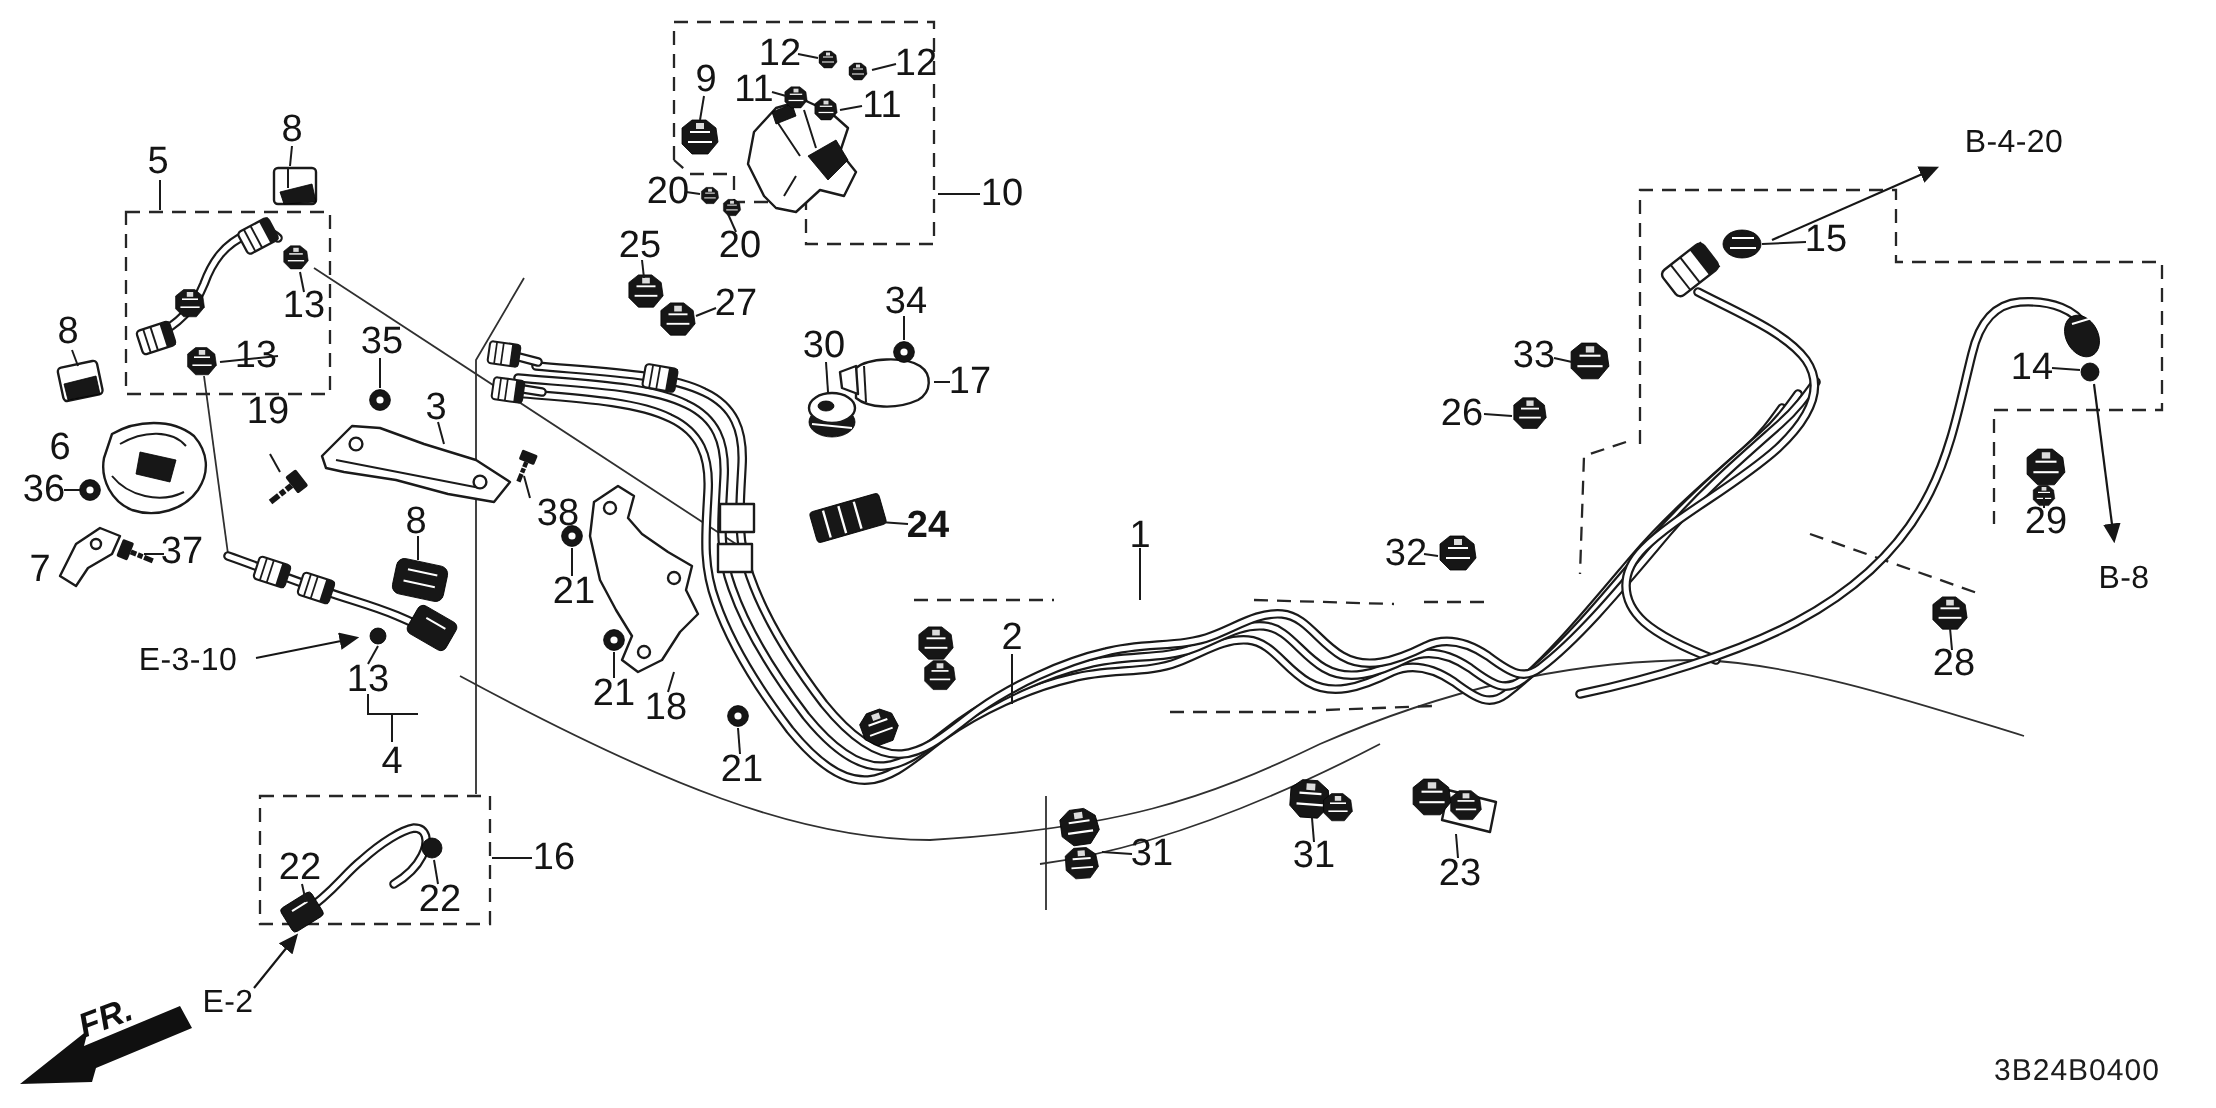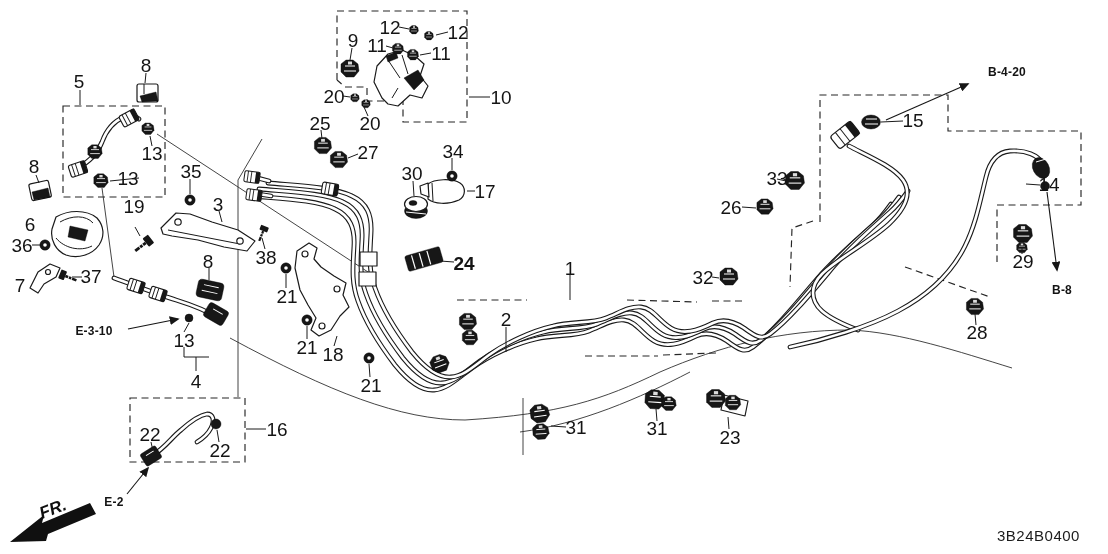--- a/index.html
+++ b/index.html
@@ -2,21 +2,21 @@
 <html><head>
 <meta charset="utf-8">
 <style>
   html,body{margin:0;padding:0;background:#fff;}
   .stage{position:relative;width:1108px;height:554px;background:#fff;overflow:hidden;
          font-family:"Liberation Sans",sans-serif;}
   .art{position:absolute;left:0;top:0;}
   .callout-layer{position:absolute;left:0;top:0;width:100%;height:100%;pointer-events:none;}
   .callout{position:absolute;transform:translate(-50%,-50%);font-size:19px;color:#141414;
            white-space:nowrap;line-height:1;}
-  .callout.ref{font-weight:700;font-size:12px;letter-spacing:.2px;}
+  .callout.ref{font-weight:400;font-size:16px;letter-spacing:.2px;}
   .code{position:absolute;font-size:15px;color:#1c1c1c;letter-spacing:.5px;}
   
   .ln{stroke:#1a1a1a;stroke-width:1;fill:none;}
   .thin{stroke:#303030;stroke-width:.9;fill:none;}
   .dash{stroke:#262626;stroke-width:1.15;fill:none;stroke-dasharray:7 4.5;}
   .to{stroke:#1a1a1a;stroke-width:4.8;fill:none;stroke-linecap:round;stroke-linejoin:round;}
   .ti{stroke:#ffffff;stroke-width:2.6;fill:none;stroke-linecap:round;stroke-linejoin:round;}
   .wh{fill:#fff;stroke:#1a1a1a;stroke-width:1.2;stroke-linejoin:round;}
   .dk{fill:#171717;stroke:#000;stroke-width:.4;}
 </style>
@@ -344,21 +344,21 @@
       <span class="callout" style="left: 208px; top: 261px;">8</span>
       <span class="callout" style="left: 353px; top: 40px;">9</span>
       <span class="callout" style="left: 501px; top: 97px;">10</span>
       <span class="callout" style="left: 377px; top: 45px;">11</span>
       <span class="callout" style="left: 441px; top: 53px;">11</span>
       <span class="callout" style="left: 390px; top: 27px;">12</span>
       <span class="callout" style="left: 458px; top: 32px;">12</span>
       <span class="callout" style="left: 152px; top: 153px;">13</span>
       <span class="callout" style="left: 128px; top: 178px;">13</span>
       <span class="callout" style="left: 184px; top: 340px;">13</span>
-      <span class="callout" style="left: 1016px; top: 184px; margin-left: 33px;">14</span>
+      <span class="callout" style="left: 1016px; top: 184px;">14</span>
       <span class="callout" style="left: 913px; top: 120px;">15</span>
       <span class="callout" style="left: 277px; top: 429px;">16</span>
       <span class="callout" style="left: 485px; top: 191px;">17</span>
       <span class="callout" style="left: 333px; top: 354px;">18</span>
       <span class="callout" style="left: 134px; top: 206px;">19</span>
       <span class="callout" style="left: 334px; top: 96px;">20</span>
       <span class="callout" style="left: 370px; top: 123px;">20</span>
       <span class="callout" style="left: 287px; top: 296px;">21</span>
       <span class="callout" style="left: 307px; top: 347px;">21</span>
       <span class="callout" style="left: 371px; top: 385px;">21</span>
@@ -368,26 +368,26 @@
       <span class="callout" style="left: 464px; top: 263px; font-weight: bold;">24</span>
       <span class="callout" style="left: 320px; top: 123px;">25</span>
       <span class="callout" style="left: 731px; top: 207px;">26</span>
       <span class="callout" style="left: 368px; top: 152px;">27</span>
       <span class="callout" style="left: 977px; top: 332px;">28</span>
       <span class="callout" style="left: 1023px; top: 261px;">29</span>
       <span class="callout" style="left: 412px; top: 173px;">30</span>
       <span class="callout" style="left: 576px; top: 427px;">31</span>
       <span class="callout" style="left: 657px; top: 428px;">31</span>
       <span class="callout" style="left: 703px; top: 277px;">32</span>
-      <span class="callout" style="left: 767px; top: 178px; margin-left: 10px;">33</span>
+      <span class="callout" style="left: 767px; top: 178px;">33</span>
       <span class="callout" style="left: 453px; top: 151px;">34</span>
       <span class="callout" style="left: 191px; top: 171px;">35</span>
       <span class="callout" style="left: 22px; top: 245px;">36</span>
       <span class="callout" style="left: 91px; top: 276px; text-align: right;">37</span>
-      <span class="callout" style="left: 266px; top: 257px;">38</span>
+      <span class="callout" style="left: 279px; top: 257px;">38</span>
       <span class="callout ref" style="left: 1007px; top: 72px;">B-4-20</span>
       <span class="callout ref" style="left: 1062px; top: 290px;">B-8</span>
       <span class="callout ref" style="left: 94px; top: 331px;">E-3-10</span>
       <span class="callout ref" style="left: 114px; top: 502px;">E-2</span>
     </div>
 
 <div class="code" style="left:997px;top:527px;text-align:right;">3B24B0400</div>
 
 </div>
 

